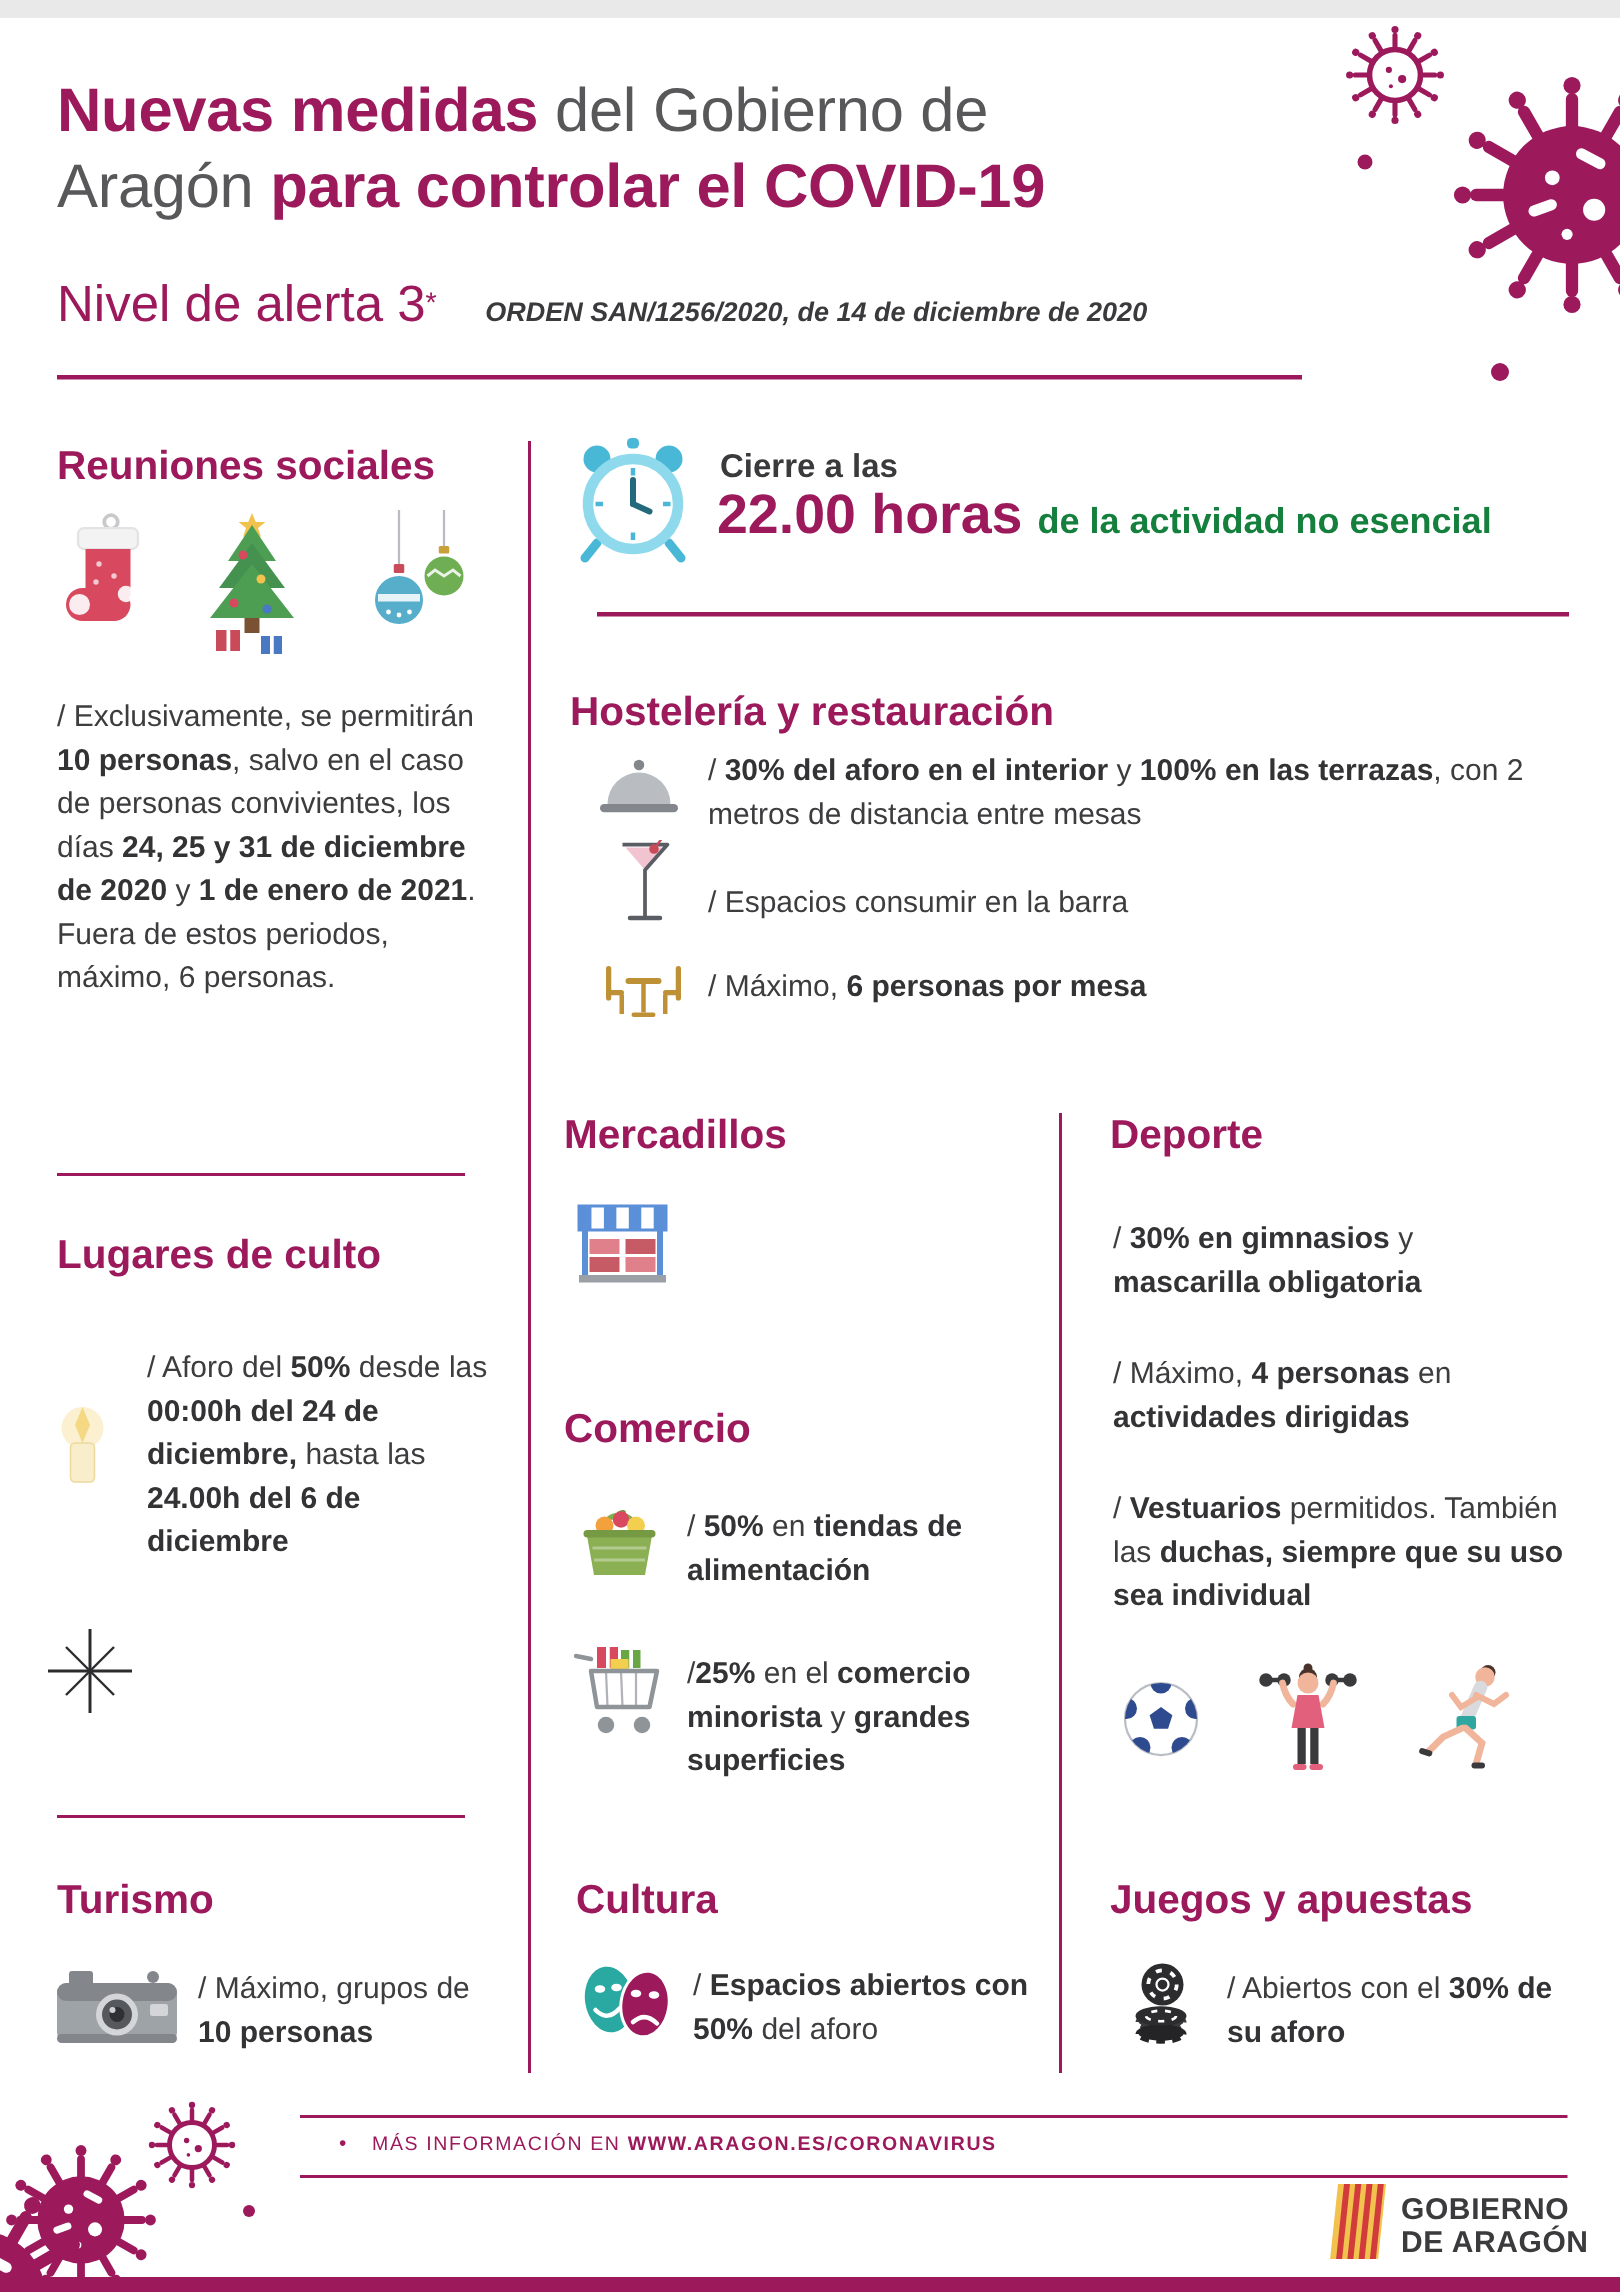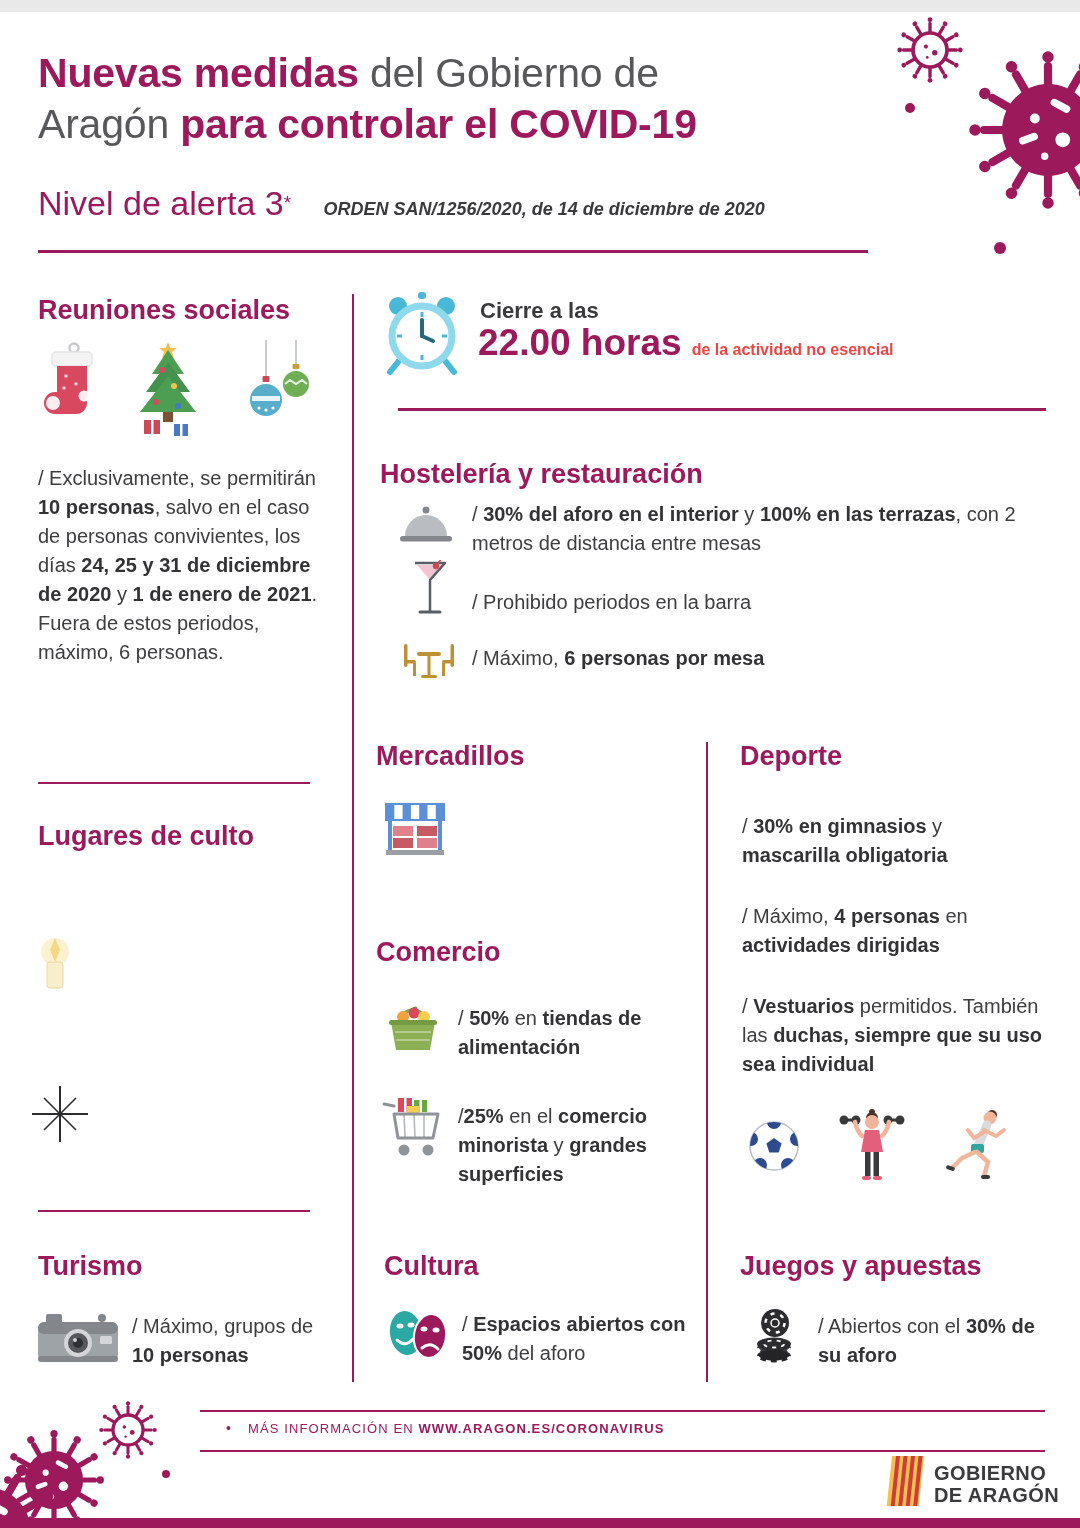--- a/index.html
+++ b/index.html
@@ -13,21 +13,21 @@
   .alert { font-size:34px; color:var(--accent); font-weight:400; }
   .alert-sup { font-size:19px; color:var(--accent); vertical-align:super; }
   .order { font-style:italic; font-size:18px; font-weight:700; color:#3a3a3c; margin-left:28px; }
   .hline { background:var(--accent); height:2px; }
   .vline { background:var(--accent); width:2px; }
   .sec { font-size:27px; font-weight:700; color:var(--accent); line-height:1.1; }
   .txt { font-size:20px; line-height:1.45; color:var(--text); }
   .txt strong { font-weight:700; color:#333335; }
   .lead-label { font-size:22px; font-weight:700; color:#3a3a3c; }
   .time-big { font-size:37px; font-weight:700; color:var(--accent); }
-  .time-rest { font-size:16px; font-weight:700; color:#ef4444; margin-left:10px; }
+  .time-rest { font-size:24px; font-weight:700; color:#15803d; margin-left:10px; }
   .info { font-size:13px; letter-spacing:1.1px; color:var(--accent); white-space:nowrap; }
   .info strong { font-weight:700; }
   .info-bullet { margin-right:16px; font-size:14px; }
   .logo-text { font-size:20px; font-weight:700; color:#3b3b3d; letter-spacing:0.4px; line-height:1.12; }
   .bottombar { background:var(--accent); }
   .accent-icon { color:var(--accent); }
 </style>
 </head>
 <body>
 
@@ -175,20 +175,21 @@
 
   <div class="hline abs" style="left:38px;top:770px;width:272px"></div>
 
   <h2 class="sec abs" style="left:38px;top:810px">Lugares de culto</h2>
 
   <svg class="abs" style="left:26px;top:918px" width="58" height="66" viewBox="0 0 58 66">
     <circle cx="29" cy="22" r="14" fill="#f7e3a1" opacity="0.5"></circle>
     <path d="M29 8 L34 20 L29 32 L24 20 Z" fill="#f2cf6b" opacity="0.75"></path>
     <rect x="21" y="32" width="16" height="26" rx="3" fill="#f8eecb" stroke="#ecd99c" stroke-width="1"></rect>
   </svg>
+  <p class="txt abs" style="left:98px;top:886px;width:240px">/ Aforo del <strong>50%</strong>  desde las <strong>00:00h del 24 de diciembre,</strong> hasta las <strong>24.00h del 6 de diciembre</strong></p>
 
   <svg class="abs" style="left:32px;top:1074px" width="56" height="56" viewBox="0 0 56 56">
     <line x1="28" y1="0" x2="28" y2="56" stroke="#2c2c2e" stroke-width="2"></line>
     <line x1="0" y1="28" x2="56" y2="28" stroke="#2c2c2e" stroke-width="2"></line>
     <line x1="12" y1="12" x2="44" y2="44" stroke="#2c2c2e" stroke-width="1.6"></line>
     <line x1="44" y1="12" x2="12" y2="44" stroke="#2c2c2e" stroke-width="1.6"></line>
   </svg>
 
   <div class="hline abs" style="left:38px;top:1198px;width:272px"></div>
 
@@ -240,21 +241,21 @@
   <p class="txt abs" style="left:472px;top:488px;width:566px">/ <strong>30% del aforo en el interior</strong> y <strong>100% en las terrazas</strong>, con 2 metros de distancia entre mesas</p>
 
   <svg class="abs" style="left:412px;top:548px" width="36" height="58" viewBox="0 0 36 58">
     <polygon points="5,5 31,5 18,20" fill="#f2c4d2"></polygon>
     <path d="M3 3 L33 3 L18 20 L18 46" stroke="#5a5d63" stroke-width="2.5" fill="none" stroke-linejoin="round"></path>
     <line x1="8" y1="52" x2="28" y2="52" stroke="#5a5d63" stroke-width="3" stroke-linecap="round"></line>
     <line x1="18" y1="46" x2="18" y2="52" stroke="#5a5d63" stroke-width="2.5"></line>
     <circle cx="24" cy="6" r="3.2" fill="#c94b5a"></circle>
     <line x1="24" y1="6" x2="30" y2="-2" stroke="#c94b5a" stroke-width="1.6"></line>
   </svg>
-  <p class="txt abs" style="left:472px;top:576px;width:500px">/ Prohibido periodos en la barra</p>
+  <p class="txt abs" style="left:472px;top:576px;width:500px">/ Espacios consumir en la barra</p>
 
   <svg class="abs" style="left:398px;top:626px" width="62" height="46" viewBox="0 0 62 46">
     <g fill="#bf9136">
       <rect x="6" y="6" width="3.5" height="23" rx="1.7"></rect>
       <rect x="6" y="22" width="12" height="3.5" rx="1.7"></rect>
       <rect x="15" y="25" width="3" height="13"></rect>
       <rect x="52.5" y="6" width="3.5" height="23" rx="1.7"></rect>
       <rect x="44" y="22" width="12" height="3.5" rx="1.7"></rect>
       <rect x="44" y="25" width="3" height="13"></rect>
       <rect x="19" y="14" width="24" height="4" rx="2"></rect>

